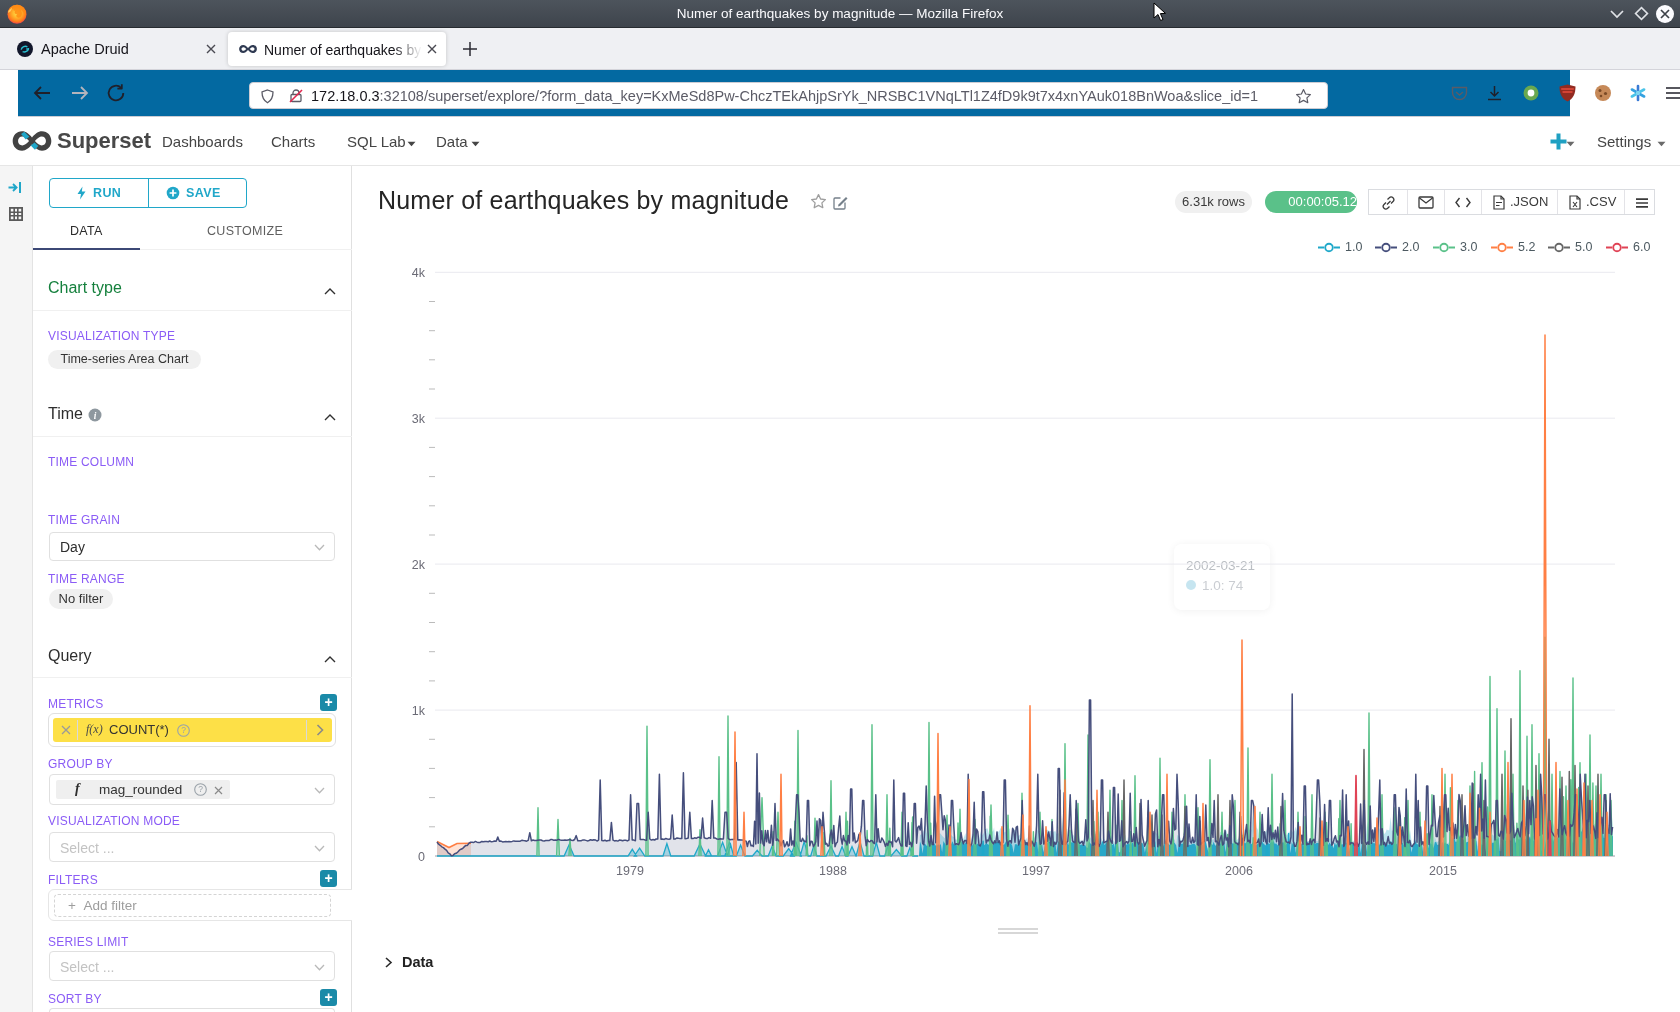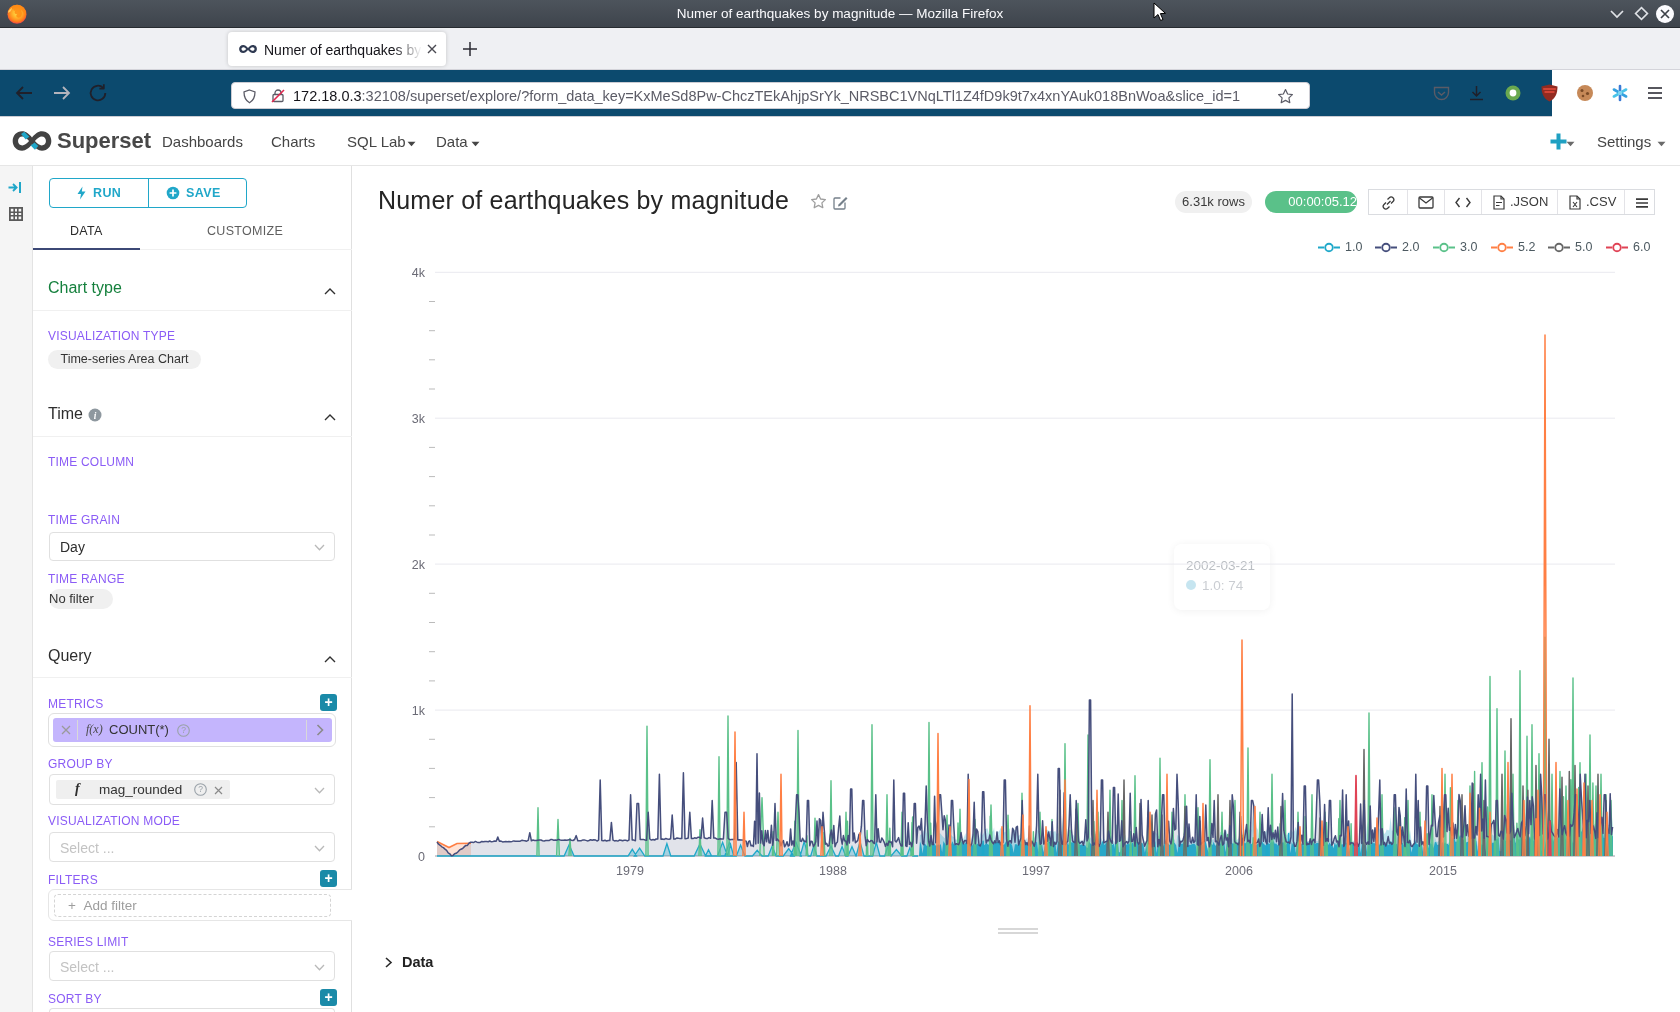--- a/index.html
+++ b/index.html
@@ -34,35 +34,46 @@
       <circle cx="10" cy="10" r="9" fill="#fbfbfe"></circle>
       <path d="M6 6 L14 14 M14 6 L6 14" stroke="#3c4148" stroke-width="1.7"></path>
     </svg>
  <path>
  <svg class="abs" style="left:1150px;top:2px" width="20" height="22" viewBox="0 0 20 22">
         <path d="M4 1 L4 16 L8 12.5 L10.6 18.5 L13 17.5 L10.4 11.6 L15.5 11.4 Z" fill="#fff" stroke="#000" stroke-width="1"></path>
       </svg>
 </path></div>
 
 <div class="abs" style="left:0;top:28px;width:1680px;height:42px;background:#eff0f3;border-bottom:1px solid #d4d4da">
+ <div class="abs" style="left:8px;top:4px;width:212px;height:34px;border-radius:4px">
+   <svg class="abs" style="left:9px;top:9px" width="16" height="16" viewBox="0 0 16 16">
+        <circle cx="8" cy="8" r="8" fill="#12172b"></circle>
+        <path d="M4.2 8.6 C5 5.8 8 4.6 10.4 5.8 M11.6 7.2 C11.2 10.4 8 11.6 5.6 10.6" stroke="#29c2d2" stroke-width="1.4" fill="none"></path>
+        <path d="M9.2 8 L12 8" stroke="#29c2d2" stroke-width="1.4"></path>
+      </svg>
+   <div class="abs" style="left:33px;top:9px;font-size:14.5px;color:#15141a">Apache Druid</div>
+   <svg class="abs" style="left:197px;top:11px" width="12" height="12" viewBox="0 0 12 12">
+        <path d="M2 2 L10 10 M10 2 L2 10" stroke="#4a4a52" stroke-width="1.4"></path>
+      </svg>
+ </div>
  <div class="abs" style="left:228px;top:4px;width:218px;height:34px;background:#fff;border-radius:4px;box-shadow:0 0 4px rgba(0,0,0,0.18)">
    <svg class="abs" style="left:10px;top:11px" width="20" height="12" viewBox="0 0 40 22">
         <path d="M10.5 2.8 C5.5 2.8 2.2 6.5 2.2 11 C2.2 15.5 5.5 19.2 10.5 19.2 C14 19.2 16.5 17 20 13.2 C23.5 17 26 19.2 29.5 19.2 C34.5 19.2 37.8 15.5 37.8 11 C37.8 6.5 34.5 2.8 29.5 2.8 C26 2.8 23.5 5 20 8.8 C16.5 5 14 2.8 10.5 2.8 Z M10.8 7.3 C12.6 7.3 14.2 8.6 16.6 11 C14.2 13.4 12.6 14.7 10.8 14.7 C8.6 14.7 7 13.1 7 11 C7 8.9 8.6 7.3 10.8 7.3 Z M29.2 7.3 C31.4 7.3 33 8.9 33 11 C33 13.1 31.4 14.7 29.2 14.7 C27.4 14.7 25.8 13.4 23.4 11 C25.8 8.6 27.4 7.3 29.2 7.3 Z" fill="#2f3a52"></path>
       </svg>
    <div class="abs" style="left:36px;top:10px;width:158px;font-size:14px;color:#15141a;white-space:nowrap;overflow:hidden;-webkit-mask-image:linear-gradient(90deg,#000 82%,transparent)">Numer of earthquakes by magnitude</div>
    <svg class="abs" style="left:198px;top:11px" width="12" height="12" viewBox="0 0 12 12">
         <path d="M2 2 L10 10 M10 2 L2 10" stroke="#4a4a52" stroke-width="1.4"></path>
       </svg>
  </div>
  <svg class="abs" style="left:461px;top:12px" width="18" height="18" viewBox="0 0 18 18">
       <path d="M9 2 L9 16 M2 9 L16 9" stroke="#2b2a33" stroke-width="1.5"></path>
     </svg>
 </div>
 
-<div class="abs" style="left:0;top:70px;width:1552px;height:47px;background:#0c4a6e;border-bottom:1px solid #ccccd3">
+<div class="abs" style="left:18px;top:70px;width:1552px;height:47px;background:#0369a1;border-bottom:1px solid #ccccd3">
  <svg class="abs" style="left:13px;top:12px" width="22" height="22" viewBox="0 0 22 22">
       <path d="M19 11 L4 11 M10 5 L4 11 L10 17" stroke="#20202a" stroke-width="1.8" fill="none"></path>
     </svg>
  <svg class="abs" style="left:51px;top:12px" width="22" height="22" viewBox="0 0 22 22">
       <path d="M3 11 L18 11 M12 5 L18 11 L12 17" stroke="#b4b4bc" stroke-width="1.8" fill="none"></path>
     </svg>
  <svg class="abs" style="left:87px;top:12px" width="22" height="22" viewBox="0 0 22 22">
       <path d="M18.3 11 A7.3 7.3 0 1 1 16.1 5.8" stroke="#20202a" stroke-width="1.8" fill="none"></path>
       <path d="M16.8 2.2 L16.8 6.6 L12.4 6.6" stroke="#20202a" stroke-width="1.8" fill="none" stroke-linejoin="round"></path>
     </svg>
@@ -195,30 +206,30 @@
  <div class="abs" style="left:0;top:270px;width:319px;border-bottom:1px solid #f0f0f0"></div>
  <div class="abs lbl" style="left:15px;top:289px">TIME COLUMN</div>
  <div class="abs lbl" style="left:15px;top:347px">TIME GRAIN</div>
  <div class="selbox" style="left:16px;top:366px;width:286px;height:29px">
    <div class="abs" style="left:10px;top:6px;font-size:14px;color:#2e2e2e">Day</div>
    <svg class="abs" style="left:264px;top:11px" width="11" height="7" viewBox="0 0 11 7">
         <path d="M1 1 L5.5 5.7 L10 1" stroke="#b9b9b9" stroke-width="1.3" fill="none"></path>
       </svg>
  </div>
  <div class="abs lbl" style="left:15px;top:406px">TIME RANGE</div>
- <div class="abs pill" style="left:16px;top:423px;width:64px;height:20px;font-size:13px;line-height:20px;border-radius:10px">No filter</div>
+ <div class="abs pill" style="left:16px;top:423px;width:64px;height:20px;font-size:13px;text-align:center;line-height:20px;border-radius:10px">No filter</div>
  <div class="abs" style="left:15px;top:481px;font-size:16px;color:#2e2e2e">Query</div>
  <svg class="abs" style="left:291px;top:490px" width="12" height="7" viewBox="0 0 12 7">
       <path d="M1 6 L6 1 L11 6" stroke="#303030" stroke-width="1.4" fill="none"></path>
     </svg>
  <div class="abs" style="left:0;top:511px;width:319px;border-bottom:1px solid #f0f0f0"></div>
  <div class="abs lbl" style="left:15px;top:531px">METRICS</div>
  <div class="plusbtn" style="left:287px;top:528px">+</div>
  <div class="abs" style="left:15px;top:547px;width:288px;height:34px;border:1px solid #e0e0e0;border-radius:6px;background:#fff">
-   <div class="abs" style="left:4px;top:4px;width:279px;height:24px;background:#c4b5fd;border-radius:3px">
+   <div class="abs" style="left:4px;top:4px;width:279px;height:24px;background:#fde047;border-radius:3px">
      <svg class="abs" style="left:8px;top:7px" width="10" height="10" viewBox="0 0 10 10">
           <path d="M1 1 L9 9 M9 1 L1 9" stroke="#9a9a9a" stroke-width="1.3"></path>
         </svg>
      <div class="abs" style="left:24px;top:2px;width:1px;height:20px;background:#d9d9d9"></div>
      <div class="abs" style="left:33px;top:4px;font-size:12px;color:#4a4a4a;font-family:'Liberation Serif',serif;font-style:italic">f(x)</div>
      <div class="abs" style="left:56px;top:4px;font-size:13px;color:#333">COUNT(*)</div>
      <svg class="abs" style="left:124px;top:6px" width="13" height="13" viewBox="0 0 13 13">
           <circle cx="6.5" cy="6.5" r="5.8" stroke="#9aa2a9" stroke-width="1.1" fill="none"></circle>
           <text x="6.5" y="9.4" font-size="8.5" text-anchor="middle" fill="#9aa2a9" font-family="Liberation Sans">?</text>
         </svg>

